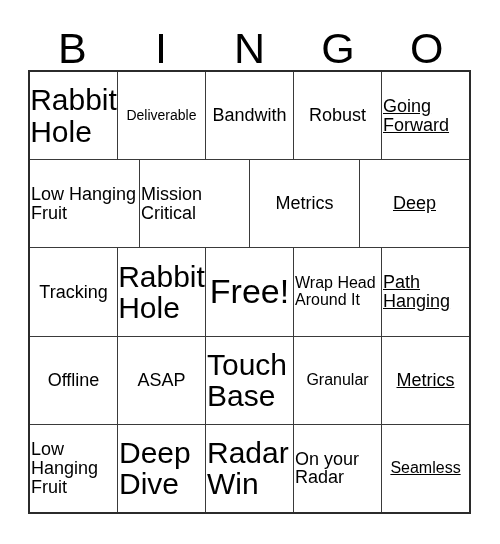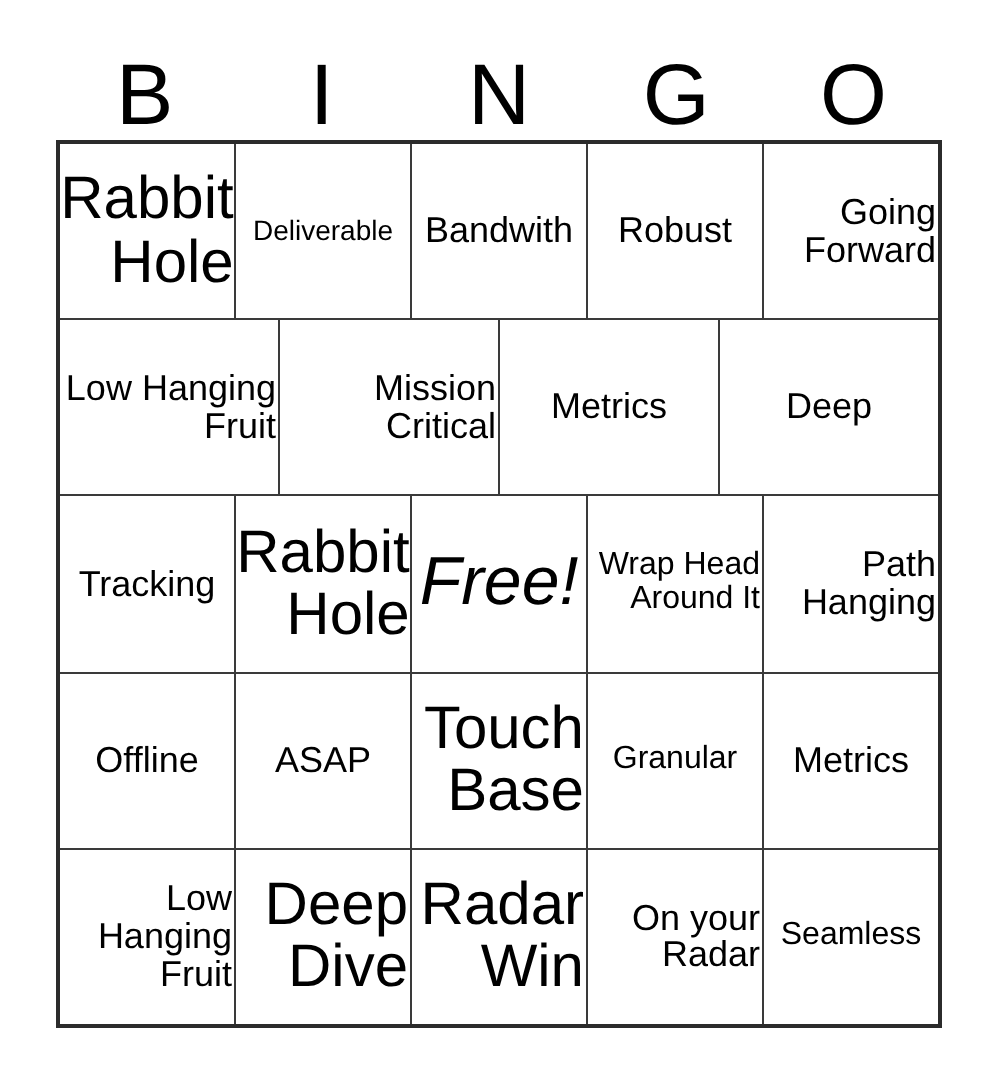--- a/index.html
+++ b/index.html
@@ -67,39 +67,40 @@
   }
   .grid-row:last-child {
     border-bottom: none;
   }
   .cell {
     flex: 1 1 0;
     border-right: 1px solid #3a3a3a;
     display: flex;
     align-items: center;
     justify-content: center;
-    text-align: right;
+    text-align: left;
     padding: 0 1px;
     box-sizing: border-box;
     min-width: 0;
     overflow: hidden;
     line-height: 1.04;
     word-break: normal;
   }
   .cell:last-child {
     border-right: none;
+    text-decoration: underline;
   }
 
   
   .sz-xs  { font-size: 14px; }
   .sz-sm  { font-size: 16px; }
   .sz-md  { font-size: 18px; }
   .sz-xl  { font-size: 18px; }
   .sz-xxl { font-size: 30px; }
-  .sz-free{ font-size: 34px; font-style: italic; }
+  .sz-free{ font-size: 34px; }
 </style>
 </head>
 <body>
 
 <div class="card">
 
   <div class="header-row">
     <div class="header-cell">B</div>
     <div class="header-cell">I</div>
     <div class="header-cell">N</div>

